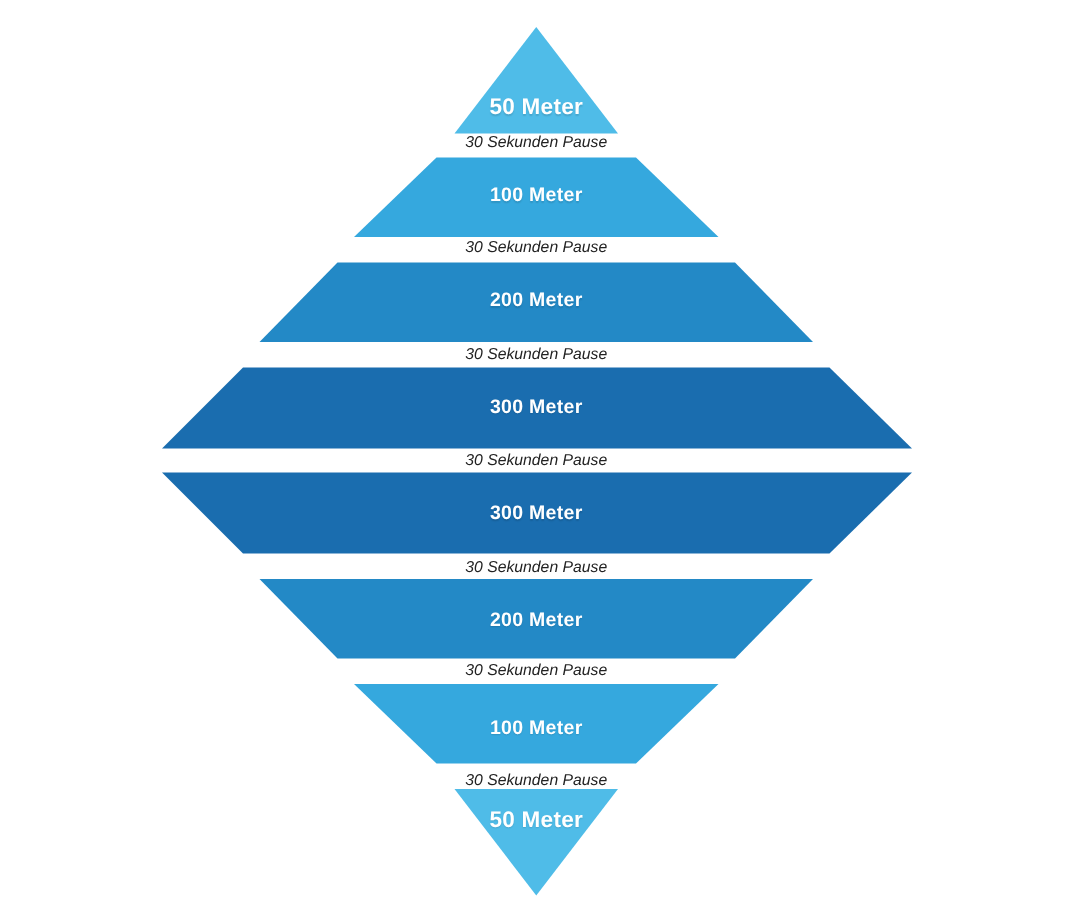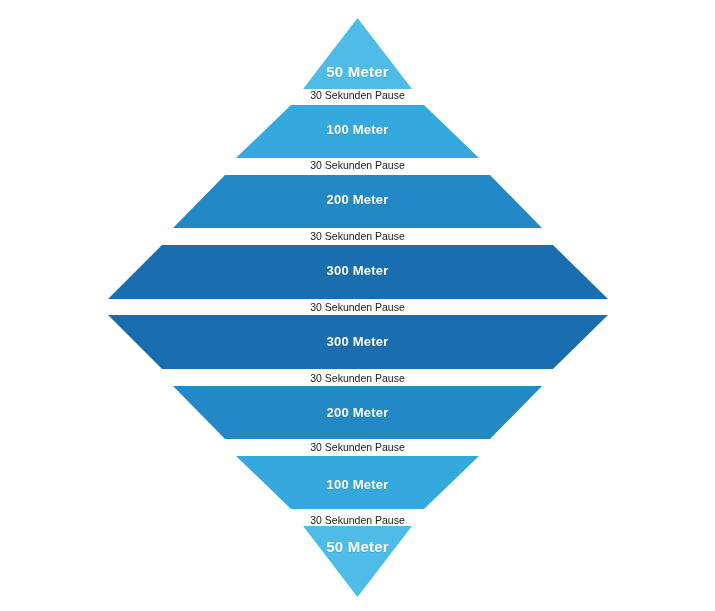--- a/index.html
+++ b/index.html
@@ -49,20 +49,21 @@
     font-size: 15px;
   }
 
   .pause-label {
     position: absolute;
     left: 0;
     width: 715px;
     text-align: center;
     color: #222222;
     font-family: "Liberation Sans", sans-serif;
+    font-style: italic;
     font-size: 10.5px;
     line-height: 1;
     white-space: nowrap;
   }
 </style>
 </head>
 <body>
 
 <div id="diagram" style="background: rgb(255, 255, 255);">
 

